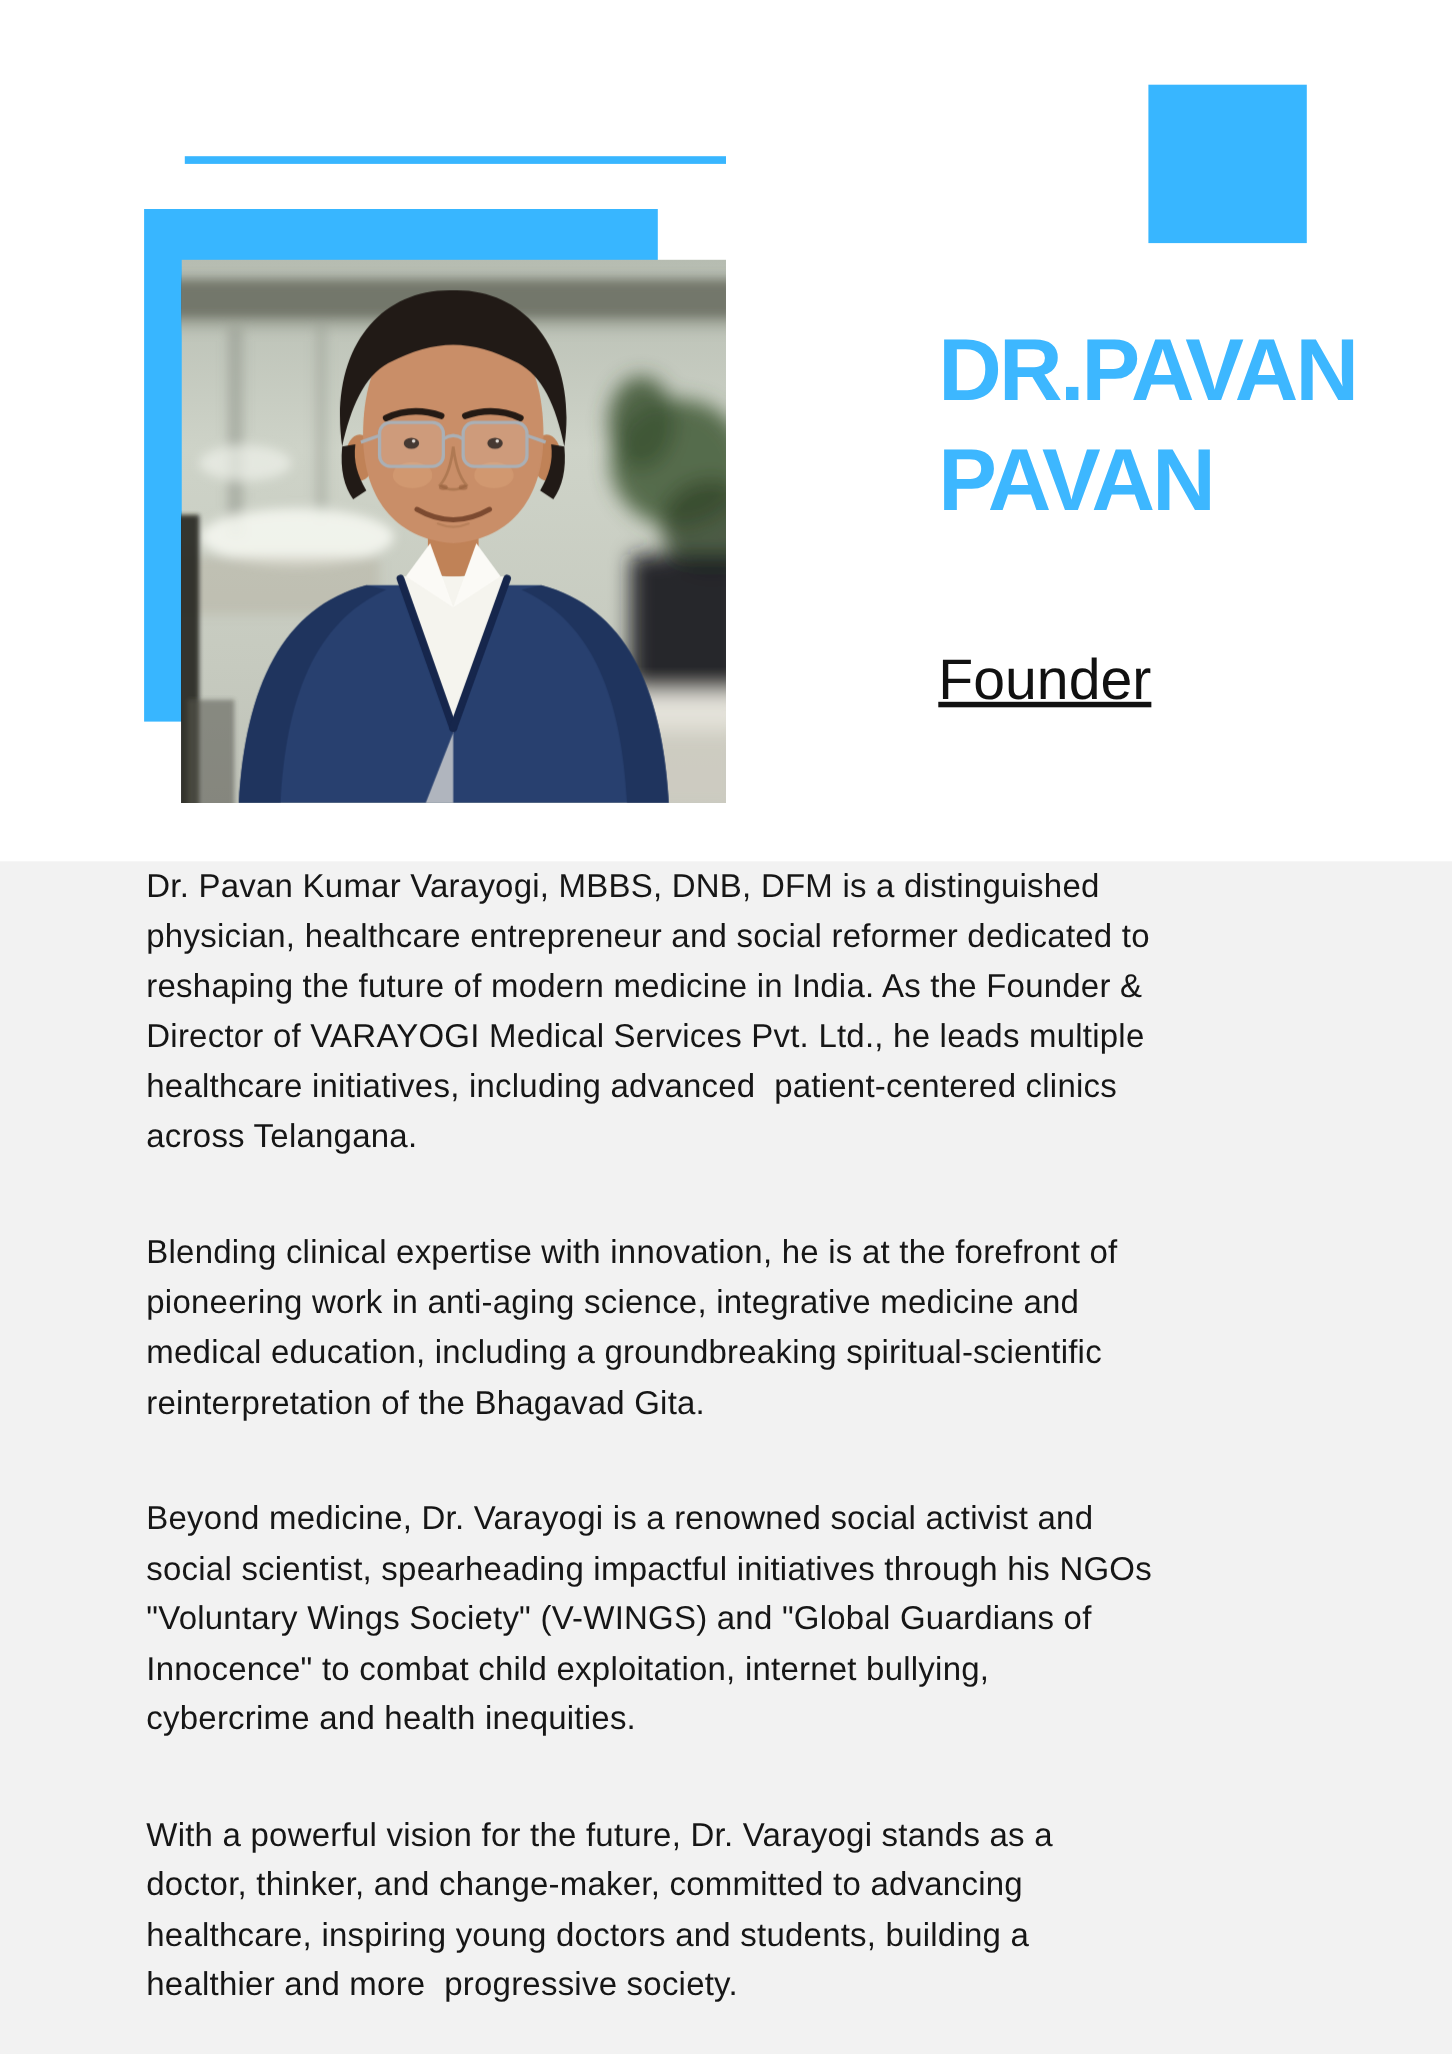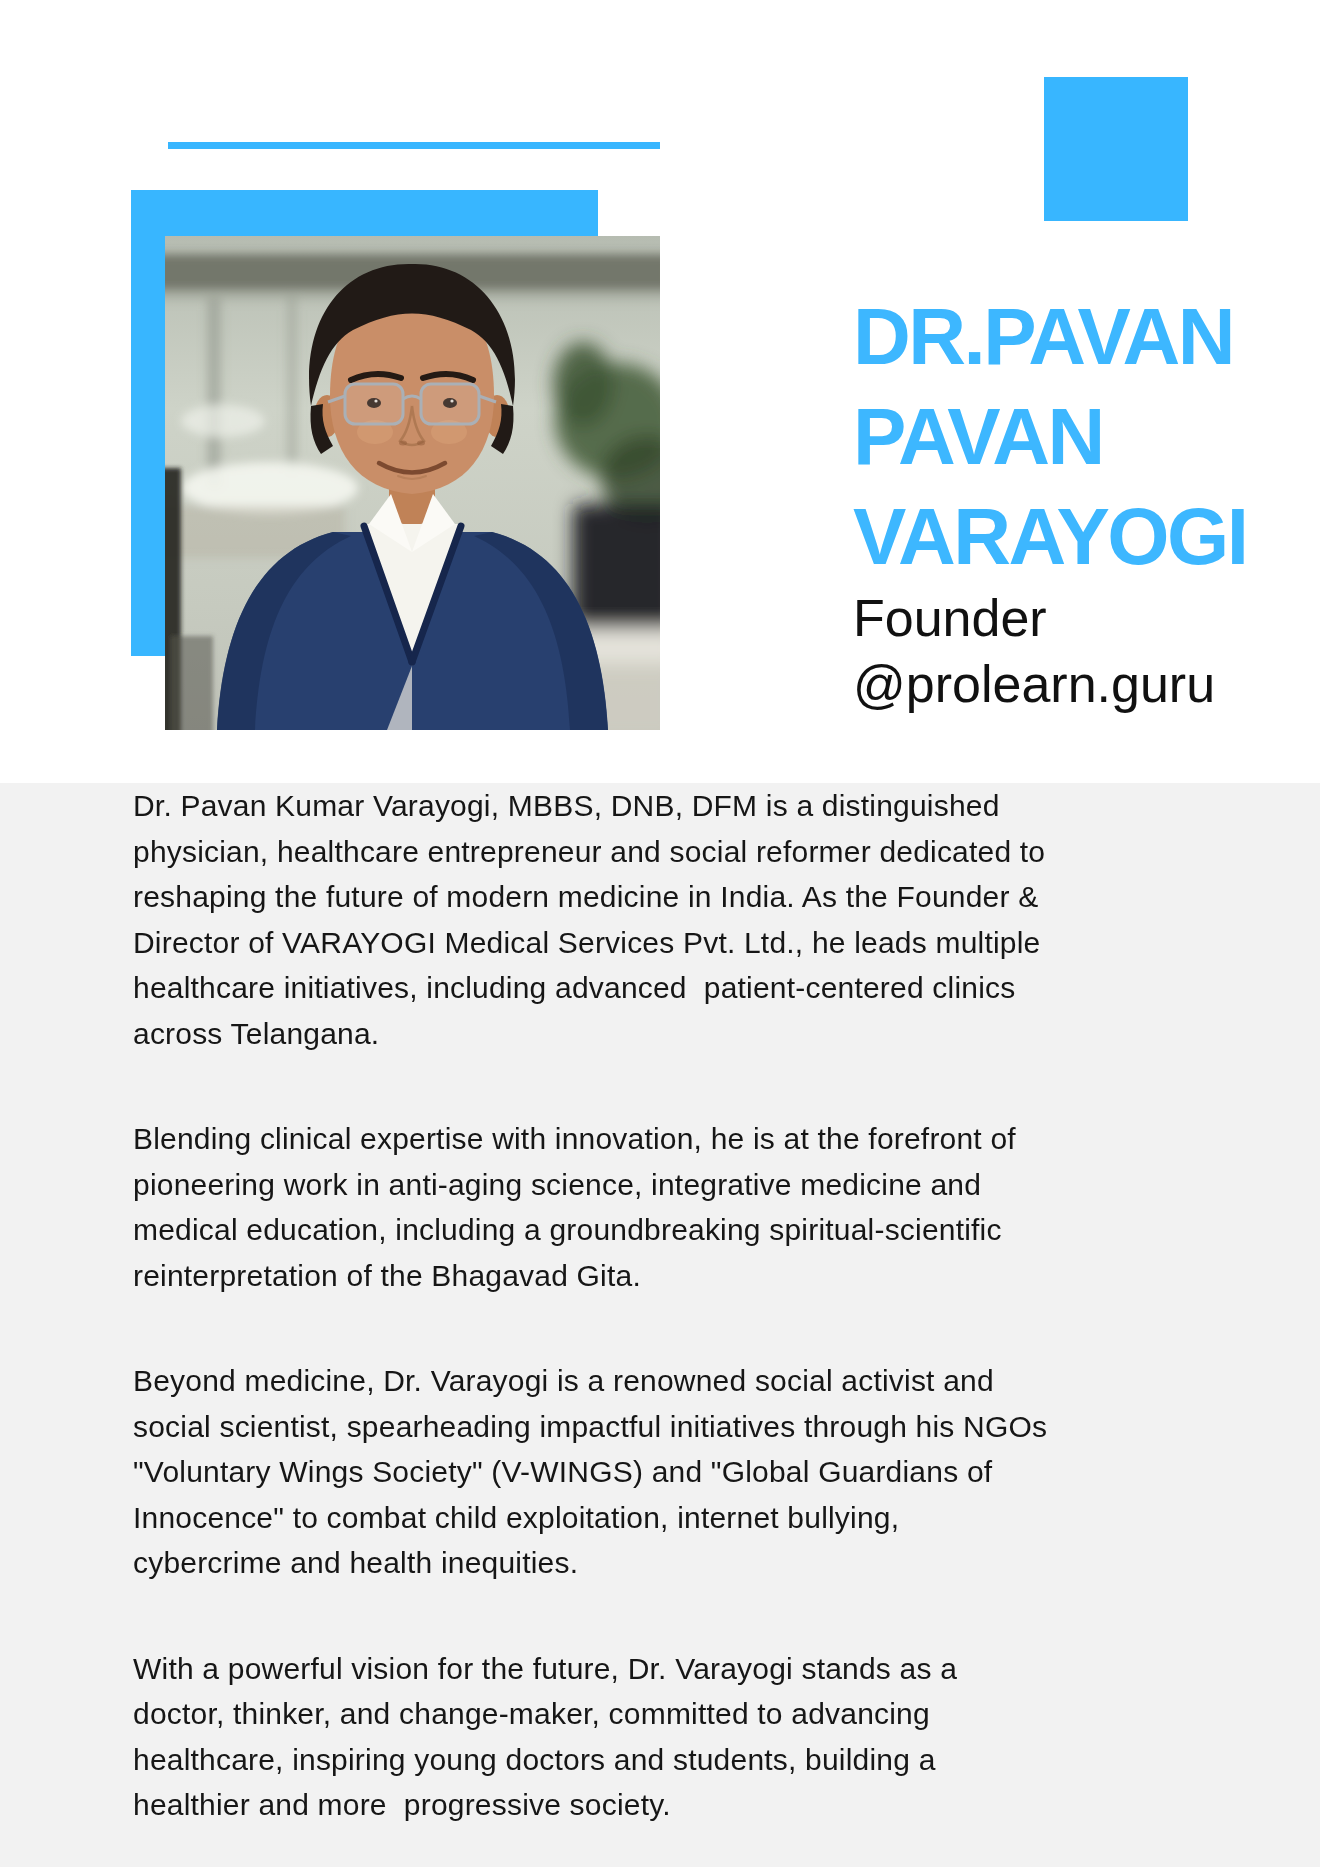--- a/index.html
+++ b/index.html
@@ -10,21 +10,21 @@
   .accent-line{position:absolute;left:168px;top:142px;width:492px;height:7px;background:#38b6ff;}
   .sq-left{position:absolute;left:131px;top:190px;width:467px;height:466px;background:#38b6ff;}
   .sq-right{position:absolute;left:1044px;top:77px;width:144px;height:144px;background:#38b6ff;}
   .photo{position:absolute;left:165px;top:236px;width:495px;height:494px;}
   .photo svg{display:block;width:100%;height:100%;}
   .title{
     position:absolute;left:853px;top:287px;margin:0;
     font-size:80px;line-height:100px;font-weight:700;letter-spacing:-2.5px;color:#3db7ff;
   }
   .title span{display:block;}
-  .subtitle{position:absolute;left:853px;top:585px;font-size:52px;line-height:66px;color:#111111;}
+  .subtitle{position:absolute;left:853px;top:585px;font-size:52px;line-height:66px;color:#111111;text-decoration:underline;}
   .bio{
     position:absolute;left:0;top:783px;width:1320px;height:1084px;background:#f2f2f2;
     box-sizing:border-box;padding:0 75px 0 133px;
   }
   .bio p{
     margin:0 0 60px 0;font-size:30px;line-height:45.5px;color:#161616;
     white-space:pre-wrap;letter-spacing:0.2px;
   }
   .bio p:last-child{margin-bottom:16px;}
 </style>
@@ -134,26 +134,24 @@
 
         <path d="M214,227 Q247,246 280,227" stroke="#7c4a30" stroke-width="4.5" stroke-linecap="round" fill="none"></path>
         <path d="M233,240 Q247,246 261,240" stroke="#a9744e" stroke-width="2" stroke-linecap="round" fill="none" opacity="0.55"></path>
       </g>
     </svg>
   </div>
 
   <h1 class="title">
     <span>DR.PAVAN</span>
     <span>PAVAN</span>
-    <span>VARAYOGI</span>
   </h1>
 
   <div class="subtitle">
     <div>Founder</div>
-    <div>@prolearn.guru</div>
   </div>
 
   <div class="bio">
     <p>Dr. Pavan Kumar Varayogi, MBBS, DNB, DFM is a distinguished
 physician, healthcare entrepreneur and social reformer dedicated to
 reshaping the future of modern medicine in India. As the Founder &amp;
 Director of VARAYOGI Medical Services Pvt. Ltd., he leads multiple
 healthcare initiatives, including advanced  patient-centered clinics
 across Telangana.</p>
     <p>Blending clinical expertise with innovation, he is at the forefront of

